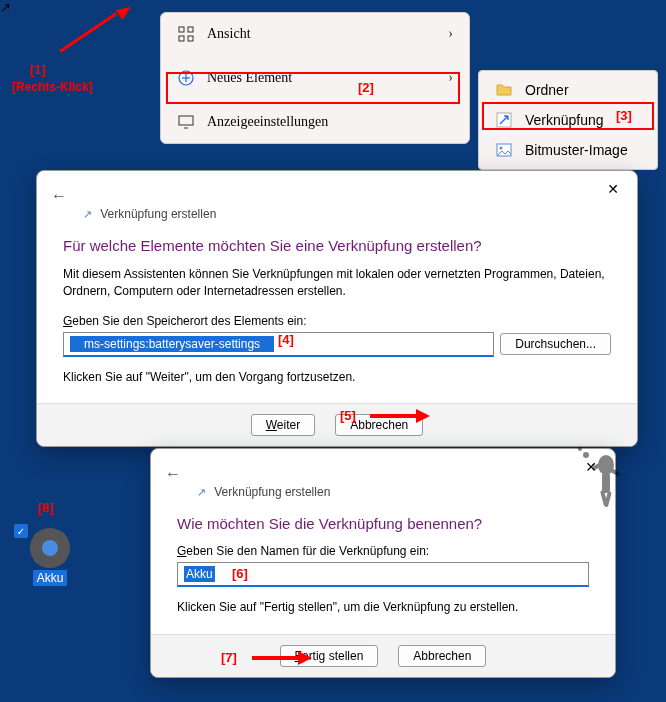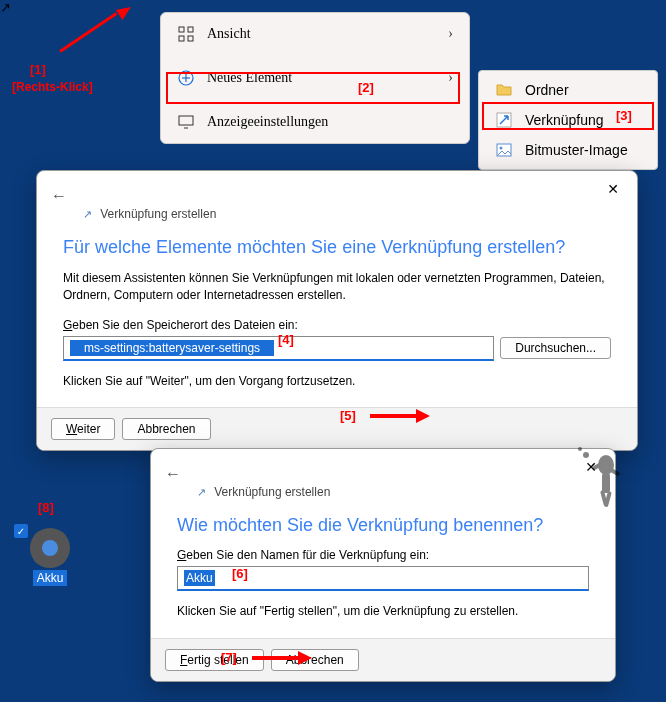--- a/index.html
+++ b/index.html
@@ -115,22 +115,22 @@
     display:flex; align-items:center; gap:8px;
     padding: 4px 40px 8px 46px;
     font-size: 12px;
     color: #444;
   }
   .dlg-title-line .li-icon { font-size: 11px; color: #4a7cbf; }
   .dlg-content {
     padding: 8px 26px 14px 26px;
   }
   .dlg-heading {
-    color: #3b82f6;
-    font-size: 18px;
+    color: #701a75;
+    font-size: 15px;
     margin-bottom: 12px;
   }
   .dlg-text {
     font-size: 12px;
     color: #000;
     margin-bottom: 14px;
     line-height: 1.4;
   }
   .dlg-label {
     font-size: 12px;
@@ -160,24 +160,24 @@
     border: 1px solid #999;
     background: #fdfdfd;
     padding: 3px 14px;
     font-size: 12px;
     border-radius: 3px;
     cursor: default;
   }
   .dlg-footer {
     border-top: 1px solid #ddd;
     background: #f3f3f3;
-    padding: 10px 14px;
-    display: flex;
-    justify-content: flex-start;
-    gap: 7px;
+    padding: 10px 8px;
+    display: flex;
+    justify-content: center;
+    gap: 20px;
     border-radius: 0 0 8px 8px;
   }
   .name-input {
     border: 1px solid #888;
     border-bottom: 2px solid #1a6ed8;
     padding: 4px 6px;
     font-size: 12px;
     width: 100%;
     margin-bottom: 12px;
   }
@@ -319,21 +319,21 @@
     <span class="dlg-close">✕</span>
   </div>
   <span class="dlg-back">←</span>
   <div class="dlg-title-line">
     <span class="li-icon">↗</span>
     <span>Verknüpfung erstellen</span>
   </div>
   <div class="dlg-content">
     <div class="dlg-heading">Für welche Elemente möchten Sie eine Verknüpfung erstellen?</div>
     <div class="dlg-text">Mit diesem Assistenten können Sie Verknüpfungen mit lokalen oder vernetzten Programmen, Dateien, Ordnern, Computern oder Internetadressen erstellen.</div>
-    <div class="dlg-label"><span class="u">G</span><span>eben Sie den Speicherort des Dateien ein:</span></div>
+    <div class="dlg-label"><span class="u">G</span><span>eben Sie den Speicherort des Elements ein:</span></div>
     <div class="path-row">
       <div class="path-input"><span class="sel">ms-settings:batterysaver-settings</span></div>
       <button class="btn">Durchsuchen...</button>
     </div>
     <div class="dlg-text" style="margin-bottom:4px;">Klicken Sie auf "Weiter", um den Vorgang fortzusetzen.</div>
   </div>
   <div class="dlg-footer">
     <button class="btn"><span class="u">W</span><span>eiter</span></button>
     <button class="btn">Abbrechen</button>
   </div>

